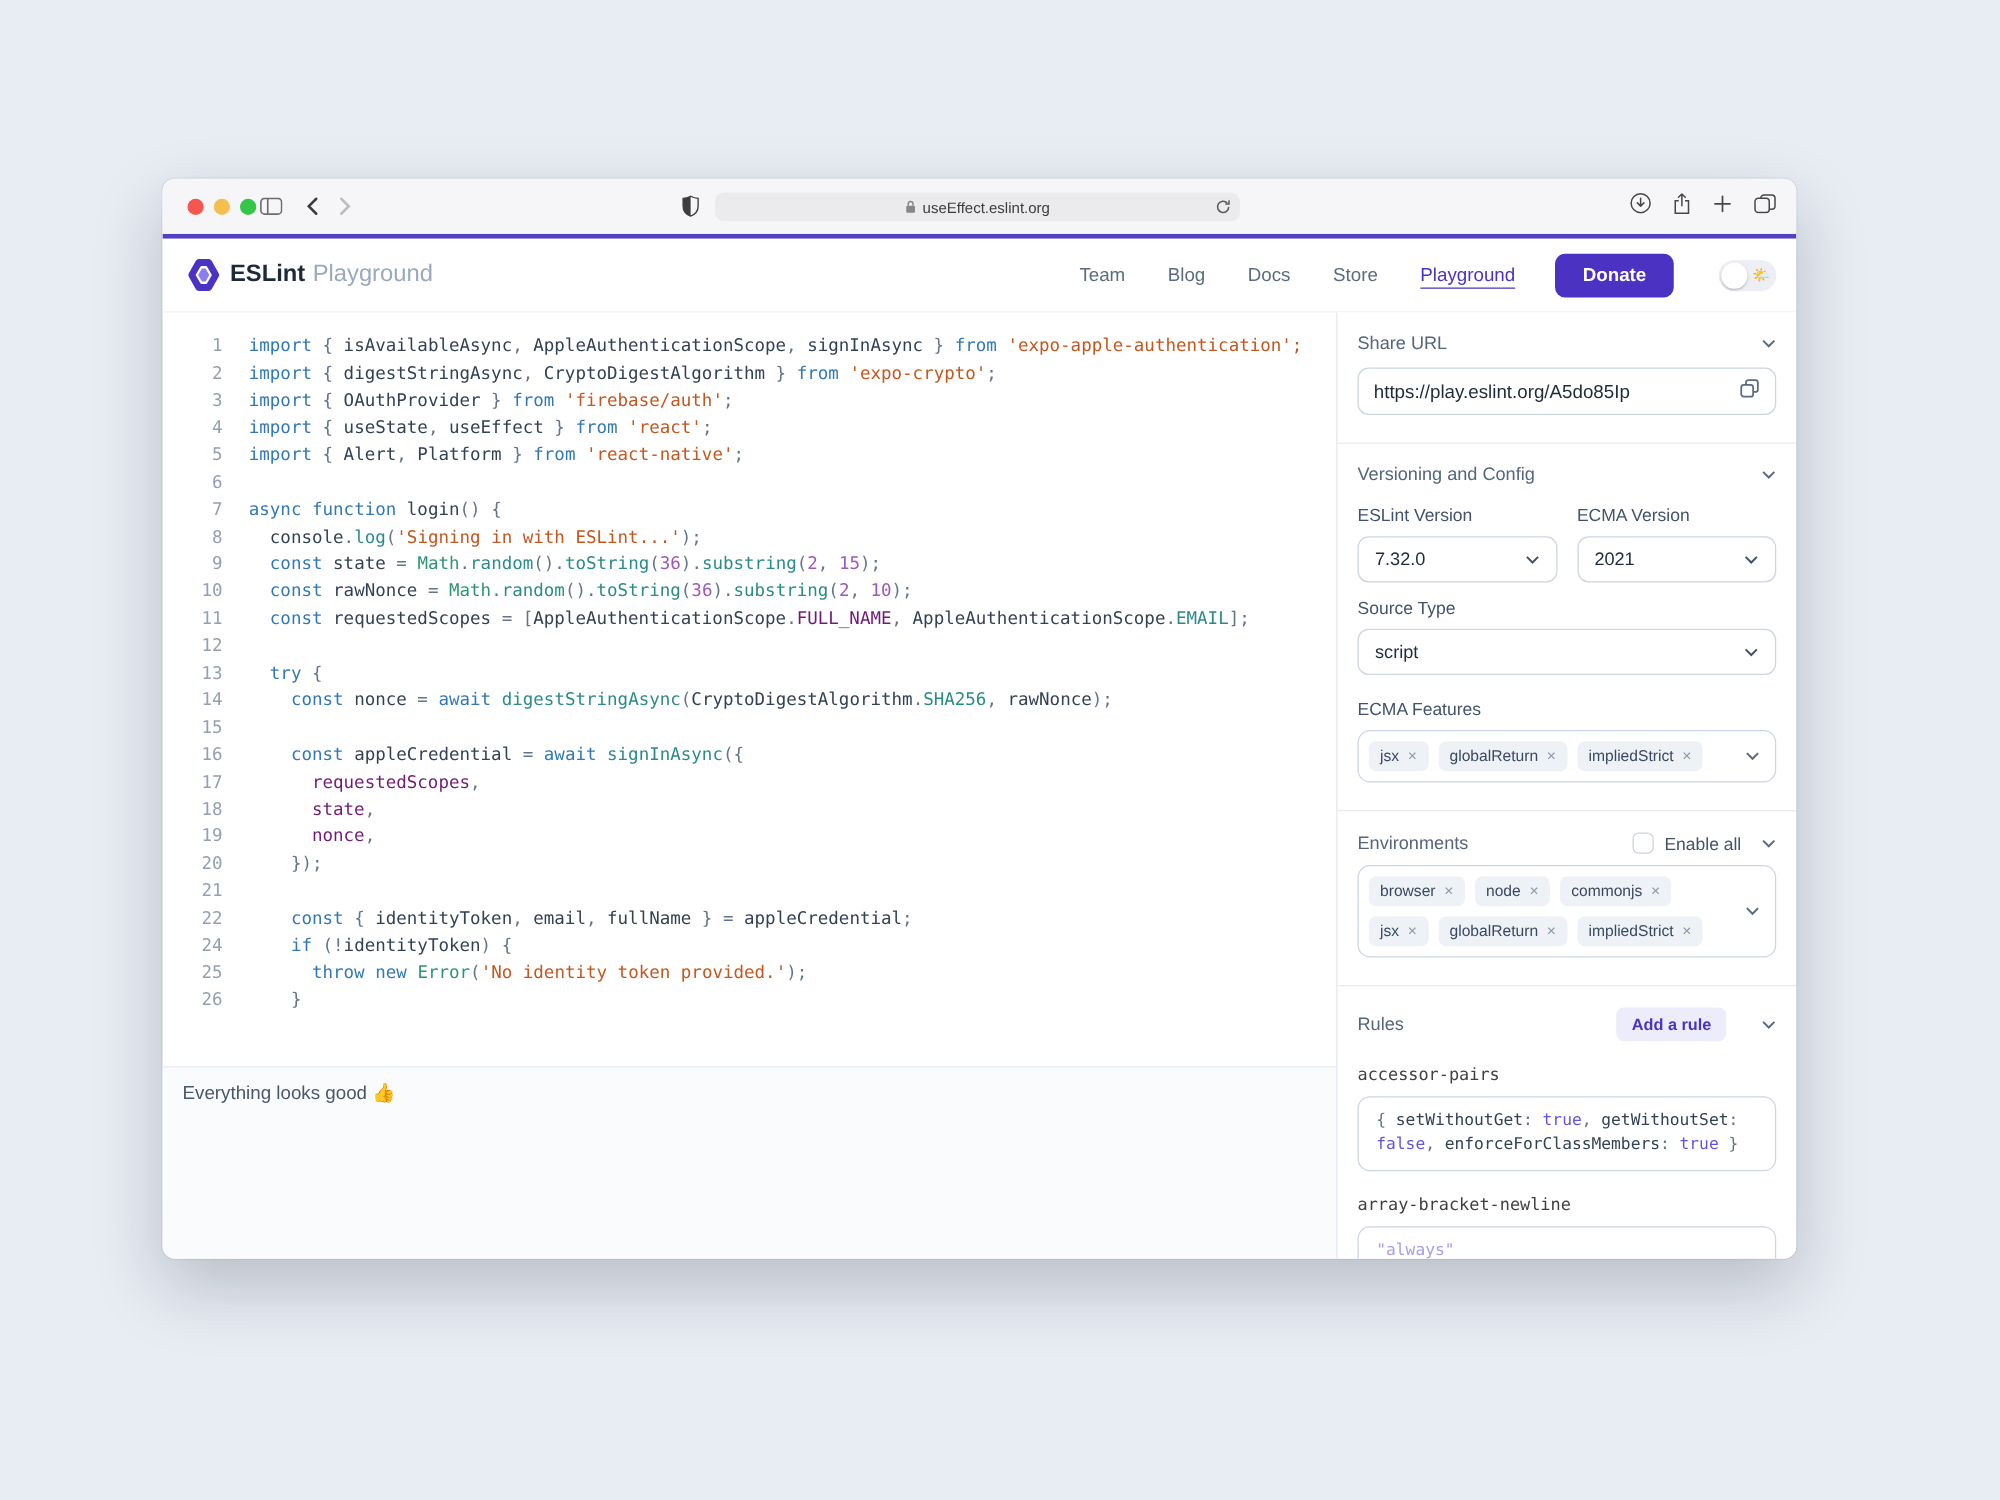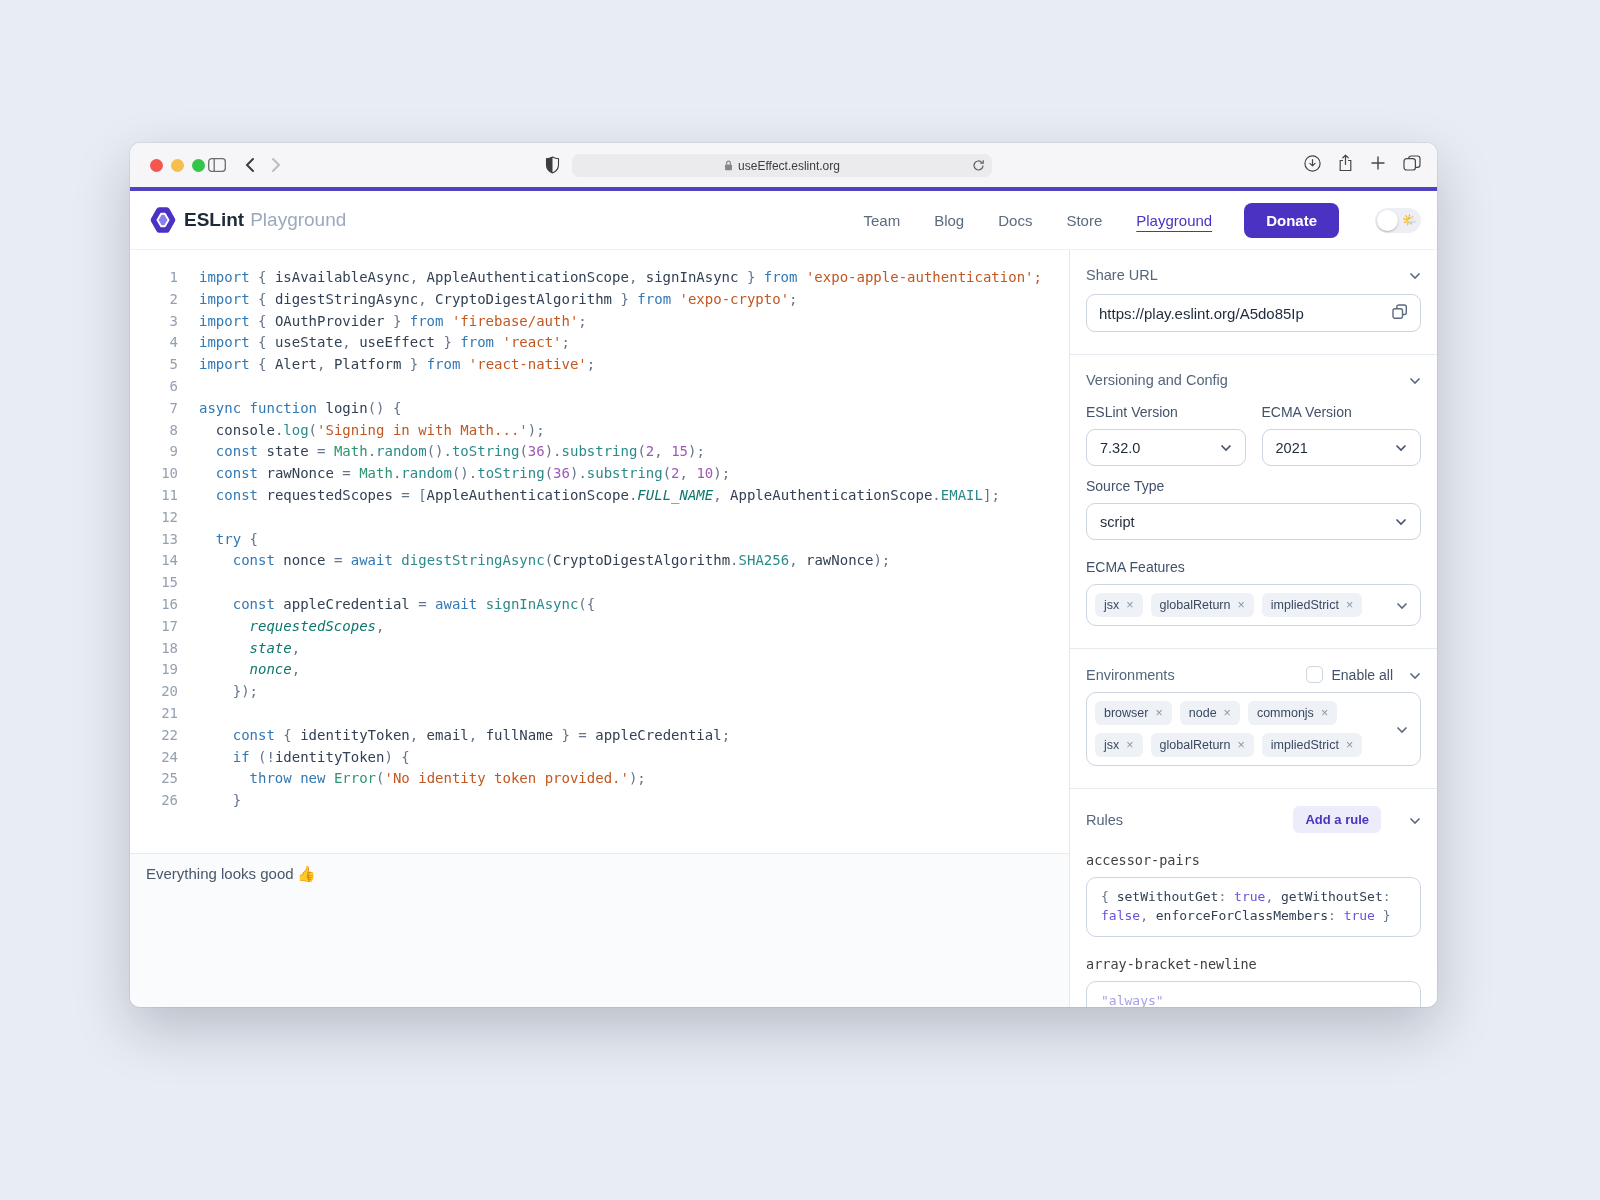--- a/index.html
+++ b/index.html
@@ -39,21 +39,21 @@
 
   
   .content { flex:1; display:flex; min-height:0; }
   .editor { flex:1; display:flex; flex-direction:column; min-width:0; }
   .code-scroll { flex:1; overflow:hidden; padding:17px 0 0 16px; }
   .code-line { display:flex; height:21.8px; line-height:21.8px; font-family:"DejaVu Sans Mono",monospace;
                font-size:14px; white-space:pre; }
   .gutter { width:32px; text-align:right; color:#94a0b1; flex:none; margin-right:21px; user-select:none; }
   .tk-kw { color:#3178b5; } .tk-id { color:#334155; } .tk-pu { color:#64748b; }
   .tk-st { color:#c2571f; } .tk-nu { color:#9d59b8; } .tk-fn { color:#2b8a8a; }
-  .tk-cl { color:#2e9475; } .tk-pr { color:#0f766e;font-style:italic; }
+  .tk-cl { color:#2e9475; } .tk-pr { color:#701a75; }
   .tk-bool { color:#6554d9; } .tk-strlight { color:#a5a0e8; }
   .statusbar { height:154px; background:#fafbfd; border-top:1px solid #e7ebf1; padding:11px 16px;
                font-size:15px; color:#4a576b; flex:none; }
 
   
   .sidebar { width:368px; border-left:1px solid #e3e8ef; background:#fff; overflow:hidden; flex:none; }
   .section { padding:17px 16px 22px; border-bottom:1px solid #e7ebf1; }
   .sec-head { display:flex; align-items:center; color:#55657c; font-size:14.5px; }
   .sec-head .spacer { flex:1; }
   .urlinput { margin-top:11px; height:38px; border:1px solid #cdd5e0; border-radius:9px; display:flex;
@@ -179,21 +179,21 @@
   <div class="content">
     <div class="editor">
       <div class="code-scroll" id="code-lines">
           <div class="code-line"><span class="gutter">1</span><span><span class="tk-kw">import</span><span class="tk-pu"> { </span><span class="tk-id">isAvailableAsync</span><span class="tk-pu">, </span><span class="tk-id">AppleAuthenticationScope</span><span class="tk-pu">, </span><span class="tk-id">signInAsync</span><span class="tk-pu"> } </span><span class="tk-kw">from</span><span class="tk-pu"> </span><span class="tk-st">'expo-apple-authentication';</span></span></div>
           <div class="code-line"><span class="gutter">2</span><span><span class="tk-kw">import</span><span class="tk-pu"> { </span><span class="tk-id">digestStringAsync</span><span class="tk-pu">, </span><span class="tk-id">CryptoDigestAlgorithm</span><span class="tk-pu"> } </span><span class="tk-kw">from</span><span class="tk-pu"> </span><span class="tk-st">'expo-crypto'</span><span class="tk-pu">;</span></span></div>
           <div class="code-line"><span class="gutter">3</span><span><span class="tk-kw">import</span><span class="tk-pu"> { </span><span class="tk-id">OAuthProvider</span><span class="tk-pu"> } </span><span class="tk-kw">from</span><span class="tk-pu"> </span><span class="tk-st">'firebase/auth'</span><span class="tk-pu">;</span></span></div>
           <div class="code-line"><span class="gutter">4</span><span><span class="tk-kw">import</span><span class="tk-pu"> { </span><span class="tk-id">useState</span><span class="tk-pu">, </span><span class="tk-id">useEffect</span><span class="tk-pu"> } </span><span class="tk-kw">from</span><span class="tk-pu"> </span><span class="tk-st">'react'</span><span class="tk-pu">;</span></span></div>
           <div class="code-line"><span class="gutter">5</span><span><span class="tk-kw">import</span><span class="tk-pu"> { </span><span class="tk-id">Alert</span><span class="tk-pu">, </span><span class="tk-id">Platform</span><span class="tk-pu"> } </span><span class="tk-kw">from</span><span class="tk-pu"> </span><span class="tk-st">'react-native'</span><span class="tk-pu">;</span></span></div>
           <div class="code-line"><span class="gutter">6</span><span></span></div>
           <div class="code-line"><span class="gutter">7</span><span><span class="tk-kw">async</span><span class="tk-pu"> </span><span class="tk-kw">function</span><span class="tk-pu"> </span><span class="tk-id">login</span><span class="tk-pu">() {</span></span></div>
-          <div class="code-line"><span class="gutter">8</span><span><span class="tk-pu">  </span><span class="tk-id">console</span><span class="tk-pu">.</span><span class="tk-fn">log</span><span class="tk-pu">(</span><span class="tk-st">'Signing in with Math...'</span><span class="tk-pu">);</span></span></div>
+          <div class="code-line"><span class="gutter">8</span><span><span class="tk-pu">  </span><span class="tk-id">console</span><span class="tk-pu">.</span><span class="tk-fn">log</span><span class="tk-pu">(</span><span class="tk-st">'Signing in with ESLint...'</span><span class="tk-pu">);</span></span></div>
           <div class="code-line"><span class="gutter">9</span><span><span class="tk-pu">  </span><span class="tk-kw">const</span><span class="tk-pu"> </span><span class="tk-id">state</span><span class="tk-pu"> = </span><span class="tk-cl">Math</span><span class="tk-pu">.</span><span class="tk-fn">random</span><span class="tk-pu">().</span><span class="tk-fn">toString</span><span class="tk-pu">(</span><span class="tk-nu">36</span><span class="tk-pu">).</span><span class="tk-fn">substring</span><span class="tk-pu">(</span><span class="tk-nu">2</span><span class="tk-pu">, </span><span class="tk-nu">15</span><span class="tk-pu">);</span></span></div>
           <div class="code-line"><span class="gutter">10</span><span><span class="tk-pu">  </span><span class="tk-kw">const</span><span class="tk-pu"> </span><span class="tk-id">rawNonce</span><span class="tk-pu"> = </span><span class="tk-cl">Math</span><span class="tk-pu">.</span><span class="tk-fn">random</span><span class="tk-pu">().</span><span class="tk-fn">toString</span><span class="tk-pu">(</span><span class="tk-nu">36</span><span class="tk-pu">).</span><span class="tk-fn">substring</span><span class="tk-pu">(</span><span class="tk-nu">2</span><span class="tk-pu">, </span><span class="tk-nu">10</span><span class="tk-pu">);</span></span></div>
           <div class="code-line"><span class="gutter">11</span><span><span class="tk-pu">  </span><span class="tk-kw">const</span><span class="tk-pu"> </span><span class="tk-id">requestedScopes</span><span class="tk-pu"> = [</span><span class="tk-id">AppleAuthenticationScope</span><span class="tk-pu">.</span><span class="tk-pr">FULL_NAME</span><span class="tk-pu">, </span><span class="tk-id">AppleAuthenticationScope</span><span class="tk-pu">.</span><span class="tk-fn">EMAIL</span><span class="tk-pu">];</span></span></div>
           <div class="code-line"><span class="gutter">12</span><span></span></div>
           <div class="code-line"><span class="gutter">13</span><span><span class="tk-pu">  </span><span class="tk-kw">try</span><span class="tk-pu"> {</span></span></div>
           <div class="code-line"><span class="gutter">14</span><span><span class="tk-pu">    </span><span class="tk-kw">const</span><span class="tk-pu"> </span><span class="tk-id">nonce</span><span class="tk-pu"> = </span><span class="tk-kw">await</span><span class="tk-pu"> </span><span class="tk-fn">digestStringAsync</span><span class="tk-pu">(</span><span class="tk-id">CryptoDigestAlgorithm</span><span class="tk-pu">.</span><span class="tk-fn">SHA256</span><span class="tk-pu">, </span><span class="tk-id">rawNonce</span><span class="tk-pu">);</span></span></div>
           <div class="code-line"><span class="gutter">15</span><span></span></div>
           <div class="code-line"><span class="gutter">16</span><span><span class="tk-pu">    </span><span class="tk-kw">const</span><span class="tk-pu"> </span><span class="tk-id">appleCredential</span><span class="tk-pu"> = </span><span class="tk-kw">await</span><span class="tk-pu"> </span><span class="tk-fn">signInAsync</span><span class="tk-pu">({</span></span></div>
           <div class="code-line"><span class="gutter">17</span><span><span class="tk-pu">      </span><span class="tk-pr">requestedScopes</span><span class="tk-pu">,</span></span></div>
           <div class="code-line"><span class="gutter">18</span><span><span class="tk-pu">      </span><span class="tk-pr">state</span><span class="tk-pu">,</span></span></div>

